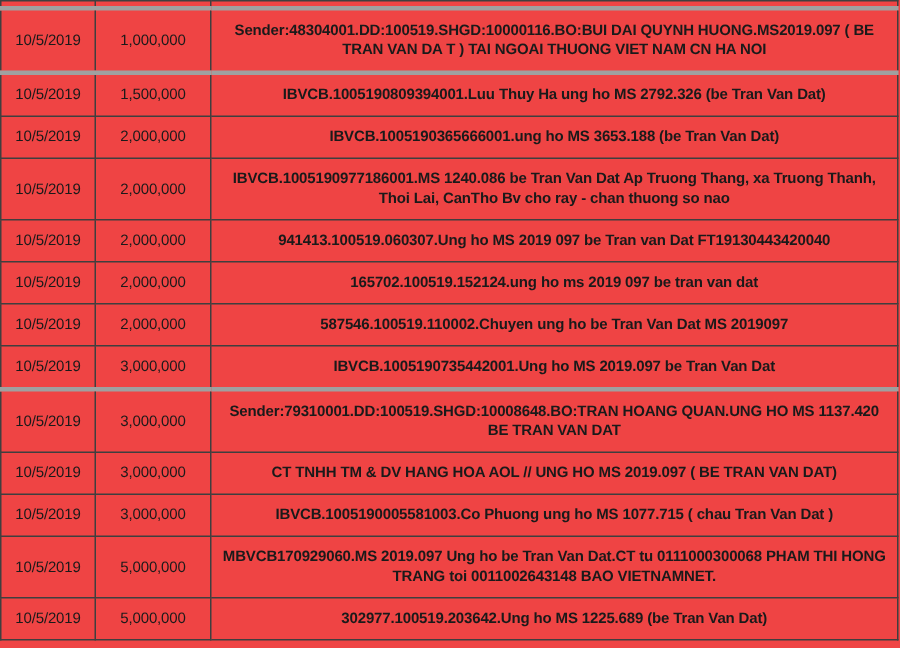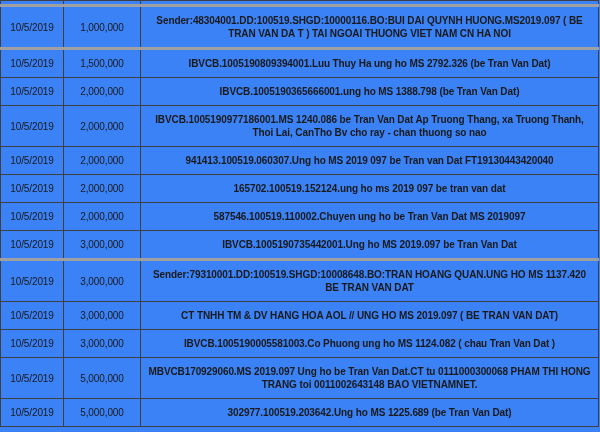--- a/index.html
+++ b/index.html
@@ -4,21 +4,21 @@
 <style>
   html, body {
     margin: 0;
     padding: 0;
     background: #ffffff;
   }
   .sheet {
     width: 600px;
     height: 432px;
     overflow: hidden;
-    background: #3b82f6;
+    background: #ef4444;
     font-family: "Liberation Sans", "DejaVu Sans", sans-serif;
   }
   table.tx {
     border-collapse: collapse;
     width: 598px;
     table-layout: fixed;
     margin: 0;
   }
   table.tx col.col-date   { width: 63px;  }
   table.tx col.col-amount { width: 77px;  }
@@ -72,21 +72,21 @@
     <td class="c-desc">Sender:48304001.DD:100519.SHGD:10000116.BO:BUI DAI QUYNH HUONG.MS2019.097 ( BE TRAN VAN DA T ) TAI NGOAI THUONG VIET NAM CN HA NOI</td>
   </tr>
         <tr>
     <td class="c-date">10/5/2019</td>
     <td class="c-amount">1,500,000</td>
     <td class="c-desc">IBVCB.1005190809394001.Luu Thuy Ha ung ho MS 2792.326 (be Tran Van Dat)</td>
   </tr>
         <tr>
     <td class="c-date">10/5/2019</td>
     <td class="c-amount">2,000,000</td>
-    <td class="c-desc">IBVCB.1005190365666001.ung ho MS 1388.798 (be Tran Van Dat)</td>
+    <td class="c-desc">IBVCB.1005190365666001.ung ho MS 3653.188 (be Tran Van Dat)</td>
   </tr>
         <tr>
     <td class="c-date">10/5/2019</td>
     <td class="c-amount">2,000,000</td>
     <td class="c-desc">IBVCB.1005190977186001.MS 1240.086 be Tran Van Dat Ap Truong Thang, xa Truong Thanh, Thoi Lai, CanTho Bv cho ray - chan thuong so nao</td>
   </tr>
         <tr>
     <td class="c-date">10/5/2019</td>
     <td class="c-amount">2,000,000</td>
     <td class="c-desc">941413.100519.060307.Ung ho MS 2019 097 be Tran van Dat FT19130443420040</td>
@@ -112,21 +112,21 @@
     <td class="c-desc">Sender:79310001.DD:100519.SHGD:10008648.BO:TRAN HOANG QUAN.UNG HO MS 1137.420 BE TRAN VAN DAT</td>
   </tr>
         <tr>
     <td class="c-date">10/5/2019</td>
     <td class="c-amount">3,000,000</td>
     <td class="c-desc">CT TNHH TM &amp; DV HANG HOA AOL // UNG HO MS 2019.097 ( BE TRAN VAN DAT)</td>
   </tr>
         <tr>
     <td class="c-date">10/5/2019</td>
     <td class="c-amount">3,000,000</td>
-    <td class="c-desc">IBVCB.1005190005581003.Co Phuong ung ho MS 1124.082 ( chau Tran Van Dat )</td>
+    <td class="c-desc">IBVCB.1005190005581003.Co Phuong ung ho MS 1077.715 ( chau Tran Van Dat )</td>
   </tr>
         <tr>
     <td class="c-date">10/5/2019</td>
     <td class="c-amount">5,000,000</td>
     <td class="c-desc">MBVCB170929060.MS 2019.097 Ung ho be Tran Van Dat.CT tu 0111000300068 PHAM THI HONG TRANG toi 0011002643148 BAO VIETNAMNET.</td>
   </tr>
         <tr>
     <td class="c-date">10/5/2019</td>
     <td class="c-amount">5,000,000</td>
     <td class="c-desc">302977.100519.203642.Ung ho MS 1225.689 (be Tran Van Dat)</td>

